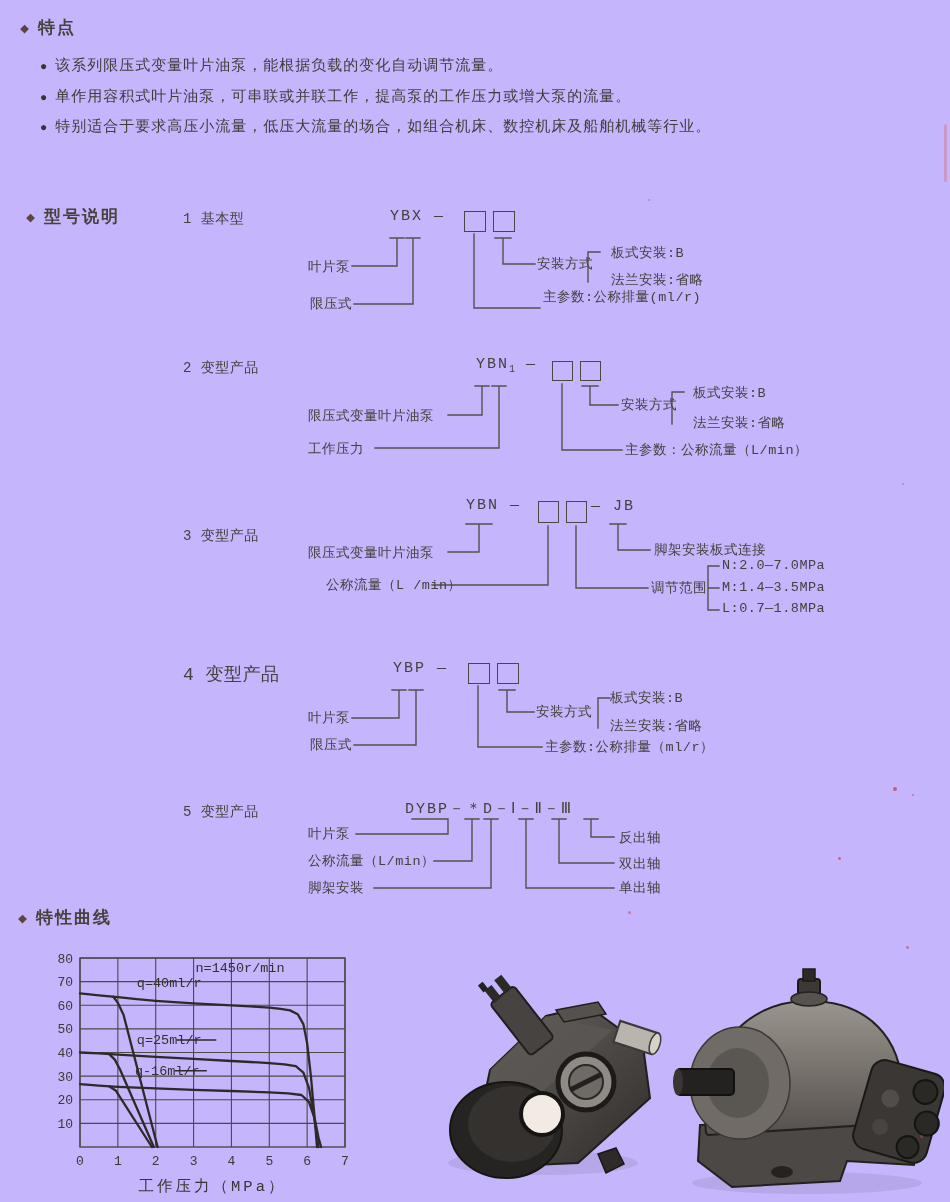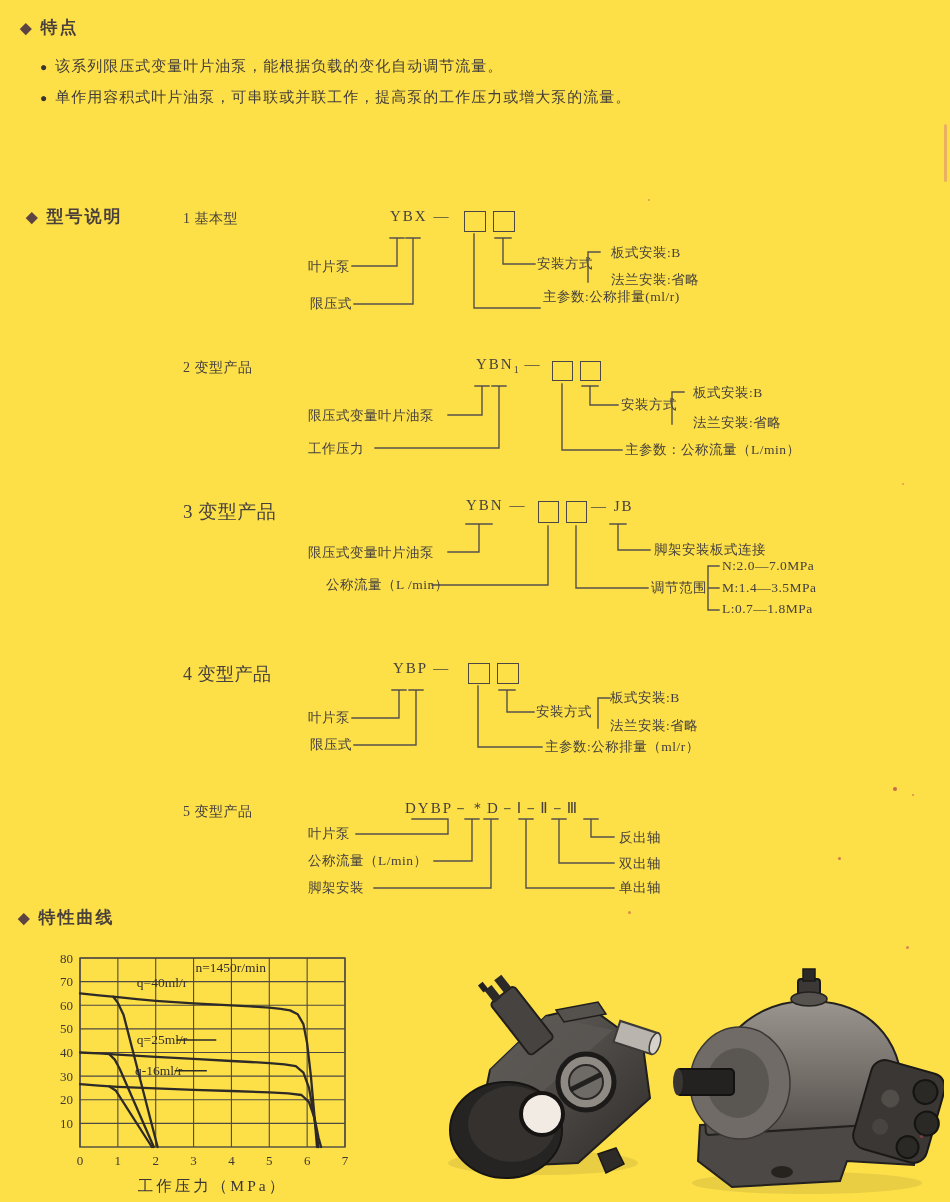--- a/index.html
+++ b/index.html
@@ -1,17 +1,17 @@
 <!DOCTYPE html>
 <html><head>
 <meta charset="utf-8">
 <style>
   html,body{margin:0;padding:0;background:#e8e2dc;}
-  .page{position:relative;width:950px;height:1202px;background:#fde047;overflow:hidden;
-        font-family:Liberation Serif, serif;color:#45403d;}
+  .page{position:relative;width:950px;height:1202px;background:#c4b5fd;overflow:hidden;
+        font-family:Liberation Mono, monospace;color:#45403d;}
   .sec-head{position:absolute;font-size:17px;font-weight:bold;color:#4a403b;letter-spacing:2px;white-space:nowrap;}
   .sec-head .dmd{color:#5d4341;font-size:15px;margin-right:9px;letter-spacing:0;}
   .feat-list{position:absolute;left:40px;top:52px;width:880px;list-style:none;margin:0;padding:0;}
   .feat-list li{font-size:15px;line-height:29.5px;letter-spacing:1px;color:#423c3a;white-space:nowrap;}
   .feat-list .blt{font-size:12px;margin-right:7px;color:#3a3432;}
   .lbl{position:absolute;font-size:13.5px;letter-spacing:.5px;color:#46413e;white-space:nowrap;}
   .code{position:absolute;font-size:15px;letter-spacing:2px;color:#46413e;white-space:nowrap;font-weight:500;}
   .code sub{font-size:10px;letter-spacing:0;}
   .cbox{position:absolute;border:1.6px solid #4c4744;background:transparent;}
   .wires{position:absolute;left:0;top:200px;pointer-events:none;}
@@ -34,20 +34,21 @@
 <body>
 
 <div class="page">
 
   <div class="sec-head" style="left:20px;top:16px;">
     <span class="dmd">◆</span><span>特点</span>
   </div>
   <ul class="feat-list">
     <li><span class="blt">●</span><span>该系列限压式变量叶片油泵，能根据负载的变化自动调节流量。</span></li>
     <li><span class="blt">●</span><span>单作用容积式叶片油泵，可串联或并联工作，提高泵的工作压力或增大泵的流量。</span></li>
+    <li><span class="blt">●</span><span>特别适合于要求高压小流量，低压大流量的场合，如组合机床、数控机床及船舶机械等行业。</span></li>
   </ul>
 
   <div class="sec-head" style="left:18px;top:205px;margin-left:8px;">
     <span class="dmd">◆</span><span>型号说明</span>
   </div>
 
   <svg class="wires" width="950" height="712">
 
     <path d="M390 38h14 M397 38v28 M406 38h14 M413 38v66 M352 66h45 M354 104h59 M474 34v74 M474 108h66 M495 38h16 M503 38v26 M503 64h32 M600 52h-12v30"></path>
 
@@ -75,21 +76,21 @@
   <span class="code" style="left:476px;top:356px;"><span>YBN</span><sub>1</sub><span> —</span></span>
   <span class="cbox" style="left:552px;top:361px;width:19px;height:18px;"></span>
   <span class="cbox" style="left:580px;top:361px;width:19px;height:18px;"></span>
   <span class="lbl" style="left:308px;top:407px;">限压式变量叶片油泵</span>
   <span class="lbl" style="left:308px;top:440px;">工作压力</span>
   <span class="lbl" style="left:621px;top:396px;">安装方式</span>
   <span class="lbl" style="left:693px;top:384px;">板式安装:B</span>
   <span class="lbl" style="left:693px;top:414px;">法兰安装:省略</span>
   <span class="lbl" style="left:625px;top:441px;">主参数：公称流量（L/min）</span>
 
-  <span class="lbl" style="left:183px;top:499px;font-size:19px;">3 变型产品</span>
+  <span class="lbl" style="left:183px;top:527px;font-size:14px;">3 变型产品</span>
   <span class="code" style="left:466px;top:497px;">YBN —</span>
   <span class="cbox" style="left:538px;top:501px;width:19px;height:20px;"></span>
   <span class="cbox" style="left:566px;top:501px;width:19px;height:20px;"></span>
   <span class="code" style="left:591px;top:498px;">— JB</span>
   <span class="lbl" style="left:308px;top:544px;">限压式变量叶片油泵</span>
   <span class="lbl" style="left:326px;top:576px;">公称流量（L /min）</span>
   <span class="lbl" style="left:654px;top:541px;">脚架安装板式连接</span>
   <span class="lbl" style="left:651px;top:579px;">调节范围</span>
   <span class="lbl" style="left:722px;top:558px;">N:2.0—7.0MPa</span>
   <span class="lbl" style="left:722px;top:580px;">M:1.4—3.5MPa</span>

